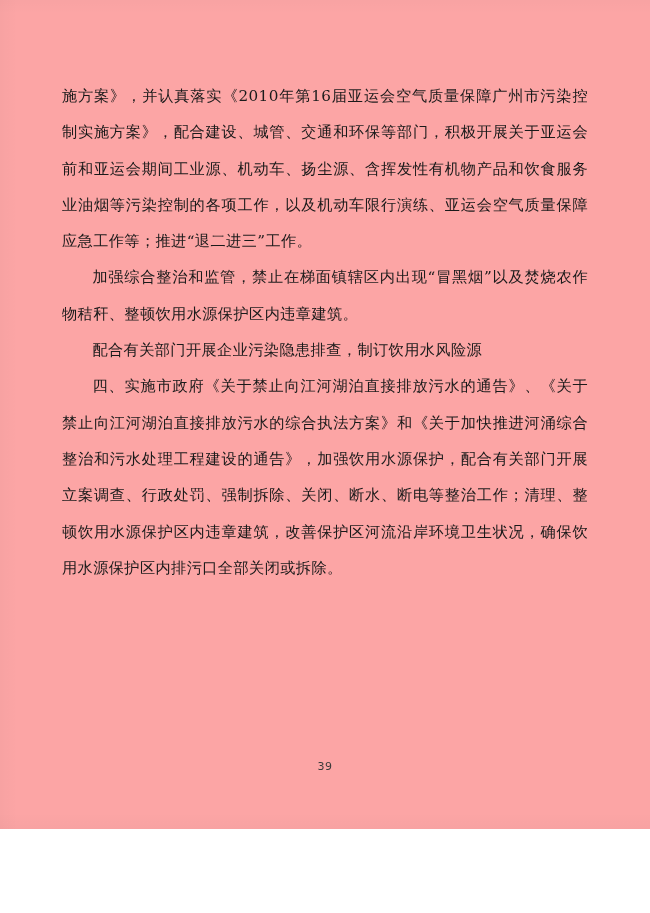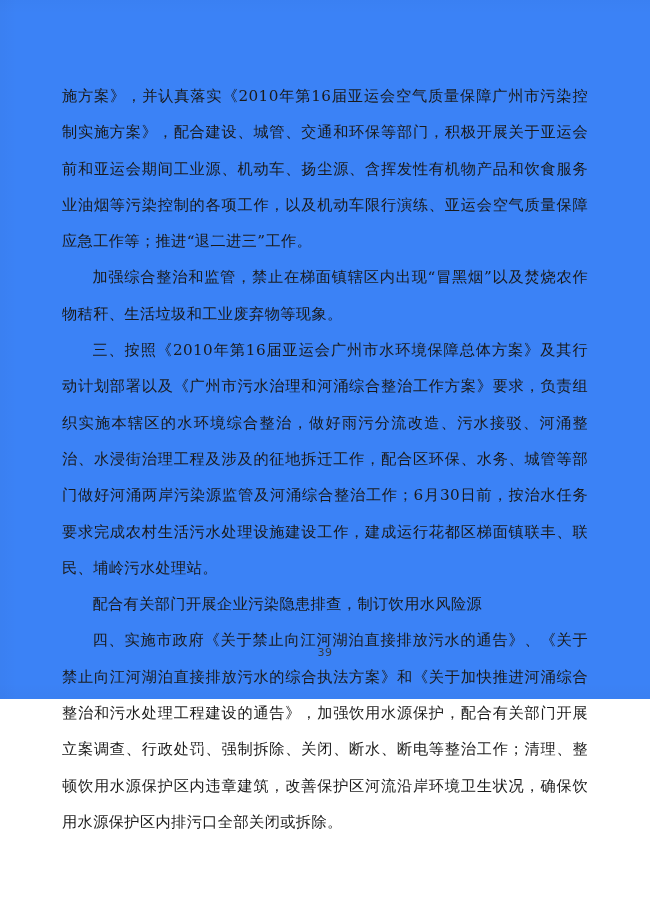--- a/index.html
+++ b/index.html
@@ -9,22 +9,22 @@
   body {
     width: 650px;
     height: 913px;
     background: #ffffff;
     font-family: "DejaVu Serif", serif;
     overflow: hidden;
   }
   .page {
     position: relative;
     width: 650px;
-    height: 699px;
-    background: #3b82f6;
+    height: 829px;
+    background: #fca5a5;
     box-sizing: border-box;
     padding: 78px 62px 40px 62px;
   }
   
   .page::before {
     content: "";
     position: absolute;
     left: 0; top: 0; right: 0; bottom: 0;
     background:
       linear-gradient(90deg, rgba(0,0,0,0.020) 0px, rgba(0,0,0,0.0) 18px),
@@ -46,33 +46,32 @@
     text-align: justify;
     text-justify: inter-ideograph;
   }
   .indent {
     text-indent: 2em;
   }
   .page-number {
     position: absolute;
     left: 0;
     right: 0;
-    bottom: 40px;
+    bottom: 56px;
     text-align: center;
     font-size: 11px;
     color: #3a3a3a;
     font-family: "DejaVu Sans", sans-serif;
     letter-spacing: 0.5px;
   }
 </style>
 </head>
 <body>
 
 <div class="page">
   <div class="body-text">
     <p class="para">施方案》，并认真落实《2010年第16届亚运会空气质量保障广州市污染控制实施方案》，配合建设、城管、交通和环保等部门，积极开展关于亚运会前和亚运会期间工业源、机动车、扬尘源、含挥发性有机物产品和饮食服务业油烟等污染控制的各项工作，以及机动车限行演练、亚运会空气质量保障应急工作等；推进“退二进三”工作。</p>
-    <p class="para indent">加强综合整治和监管，禁止在梯面镇辖区内出现“冒黑烟”以及焚烧农作物秸秆、生活垃圾和工业废弃物等现象。</p>
-    <p class="para indent">三、按照《2010年第16届亚运会广州市水环境保障总体方案》及其行动计划部署以及《广州市污水治理和河涌综合整治工作方案》要求，负责组织实施本辖区的水环境综合整治，做好雨污分流改造、污水接驳、河涌整治、水浸街治理工程及涉及的征地拆迁工作，配合区环保、水务、城管等部门做好河涌两岸污染源监管及河涌综合整治工作；6月30日前，按治水任务要求完成农村生活污水处理设施建设工作，建成运行花都区梯面镇联丰、联民、埔岭污水处理站。</p>
+    <p class="para indent">加强综合整治和监管，禁止在梯面镇辖区内出现“冒黑烟”以及焚烧农作物秸秆、整顿饮用水源保护区内违章建筑。</p>
     <p class="para indent">配合有关部门开展企业污染隐患排查，制订饮用水风险源</p>
     <p class="para indent">四、实施市政府《关于禁止向江河湖泊直接排放污水的通告》、《关于禁止向江河湖泊直接排放污水的综合执法方案》和《关于加快推进河涌综合整治和污水处理工程建设的通告》，加强饮用水源保护，配合有关部门开展立案调查、行政处罚、强制拆除、关闭、断水、断电等整治工作；清理、整顿饮用水源保护区内违章建筑，改善保护区河流沿岸环境卫生状况，确保饮用水源保护区内排污口全部关闭或拆除。</p>
   </div>
   <div class="page-number">39</div>
 </div>
 
 </body></html>

